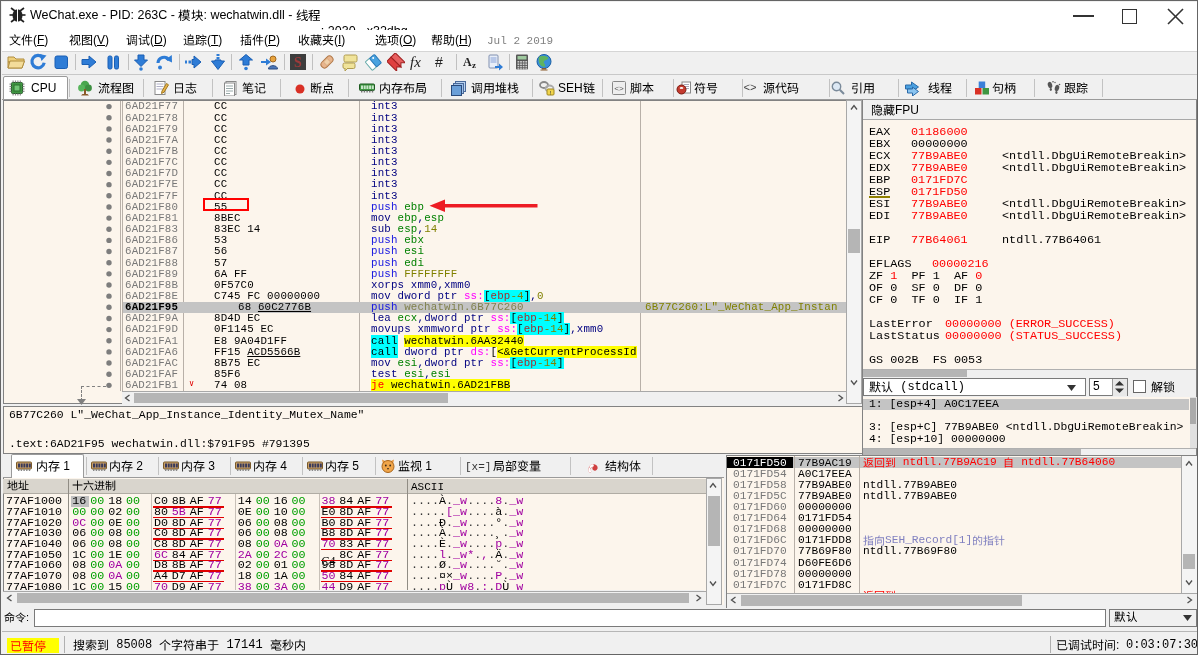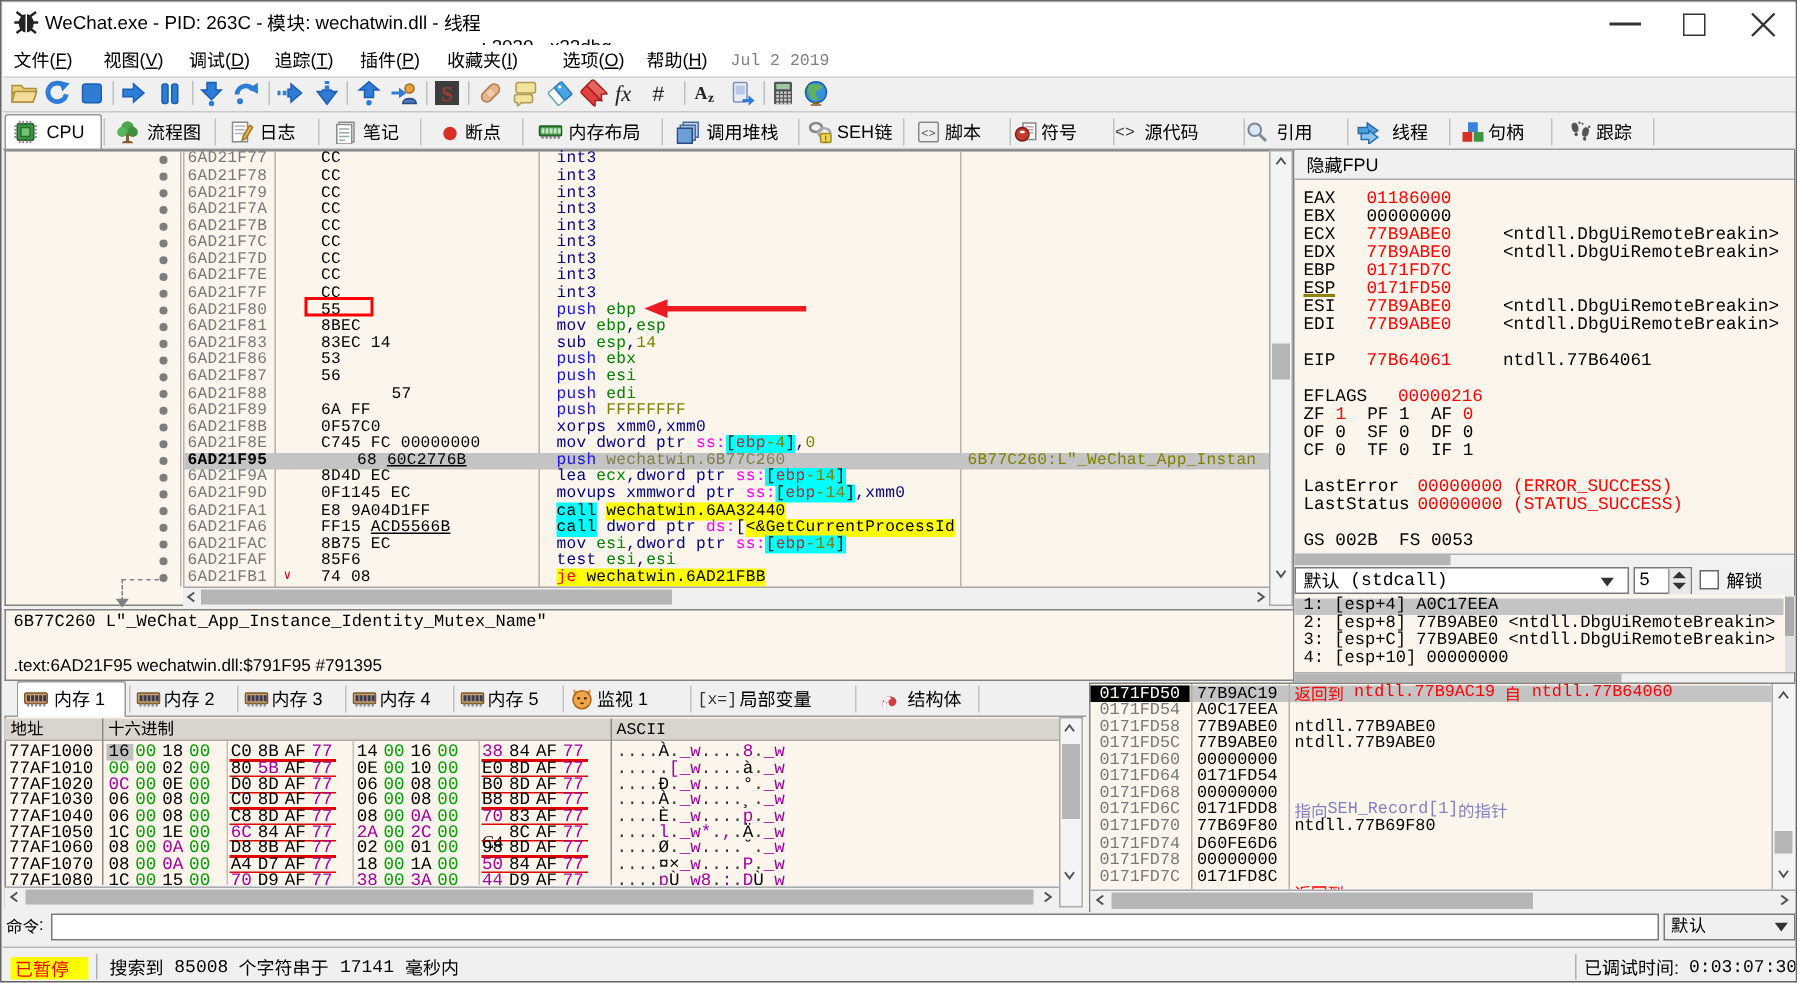--- a/index.html
+++ b/index.html
@@ -462,21 +462,21 @@
     <div class="abs" style="left:124px;top:223.05px;font-family:'Liberation Mono',monospace;font-size:10.8px;line-height:11.15px;letter-spacing:0.16px;"><span style="color:#787878;">6AD21F83</span></div>
     <div class="abs" style="left:213px;top:223.05px;font-family:'Liberation Mono',monospace;font-size:10.8px;line-height:11.15px;letter-spacing:0.16px;"><span style="color:#000;">83EC 14</span></div>
     <div class="abs" style="left:370px;top:223.05px;font-family:'Liberation Mono',monospace;font-size:10.8px;line-height:11.15px;letter-spacing:0.16px;"><span style="color:#000080;text-align:center;">sub </span><span style="color:#008000;">esp</span><span style="color:#000080;">,</span><span style="color:#808000;">14</span></div>
     <div class="abs" style="left:124px;top:234.2px;font-family:'Liberation Mono',monospace;font-size:10.8px;line-height:11.15px;letter-spacing:0.16px;"><span style="color:#787878;">6AD21F86</span></div>
     <div class="abs" style="left:213px;top:234.2px;font-family:'Liberation Mono',monospace;font-size:10.8px;line-height:11.15px;letter-spacing:0.16px;"><span style="color:#000;">53</span></div>
     <div class="abs" style="left:370px;top:234.2px;font-family:'Liberation Mono',monospace;font-size:10.8px;line-height:11.15px;letter-spacing:0.16px;"><span style="color:#1515e0;">push </span><span style="color:#008000;">ebx</span></div>
     <div class="abs" style="left:124px;top:245.35px;font-family:'Liberation Mono',monospace;font-size:10.8px;line-height:11.15px;letter-spacing:0.16px;"><span style="color:#787878;">6AD21F87</span></div>
     <div class="abs" style="left:213px;top:245.35px;font-family:'Liberation Mono',monospace;font-size:10.8px;line-height:11.15px;letter-spacing:0.16px;"><span style="color:#000;">56</span></div>
     <div class="abs" style="left:370px;top:245.35px;font-family:'Liberation Mono',monospace;font-size:10.8px;line-height:11.15px;letter-spacing:0.16px;"><span style="color:#1515e0;">push </span><span style="color:#008000;">esi</span></div>
     <div class="abs" style="left:124px;top:256.5px;font-family:'Liberation Mono',monospace;font-size:10.8px;line-height:11.15px;letter-spacing:0.16px;"><span style="color:#787878;">6AD21F88</span></div>
-    <div class="abs" style="left:213px;top:256.5px;font-family:'Liberation Mono',monospace;font-size:10.8px;line-height:11.15px;letter-spacing:0.16px;"><span style="color:#000;margin-left:47px;">57</span></div>
+    <div class="abs" style="left:213px;top:256.5px;font-family:'Liberation Mono',monospace;font-size:10.8px;line-height:11.15px;letter-spacing:0.16px;"><span style="color:#000;">57</span></div>
     <div class="abs" style="left:370px;top:256.5px;font-family:'Liberation Mono',monospace;font-size:10.8px;line-height:11.15px;letter-spacing:0.16px;"><span style="color:#1515e0;">push </span><span style="color:#008000;">edi</span></div>
     <div class="abs" style="left:124px;top:267.65px;font-family:'Liberation Mono',monospace;font-size:10.8px;line-height:11.15px;letter-spacing:0.16px;"><span style="color:#787878;">6AD21F89</span></div>
     <div class="abs" style="left:213px;top:267.65px;font-family:'Liberation Mono',monospace;font-size:10.8px;line-height:11.15px;letter-spacing:0.16px;"><span style="color:#000;">6A FF</span></div>
     <div class="abs" style="left:370px;top:267.65px;font-family:'Liberation Mono',monospace;font-size:10.8px;line-height:11.15px;letter-spacing:0.16px;"><span style="color:#1515e0;">push </span><span style="color:#808000;">FFFFFFFF</span></div>
     <div class="abs" style="left:124px;top:278.8px;font-family:'Liberation Mono',monospace;font-size:10.8px;line-height:11.15px;letter-spacing:0.16px;"><span style="color:#787878;">6AD21F8B</span></div>
     <div class="abs" style="left:213px;top:278.8px;font-family:'Liberation Mono',monospace;font-size:10.8px;line-height:11.15px;letter-spacing:0.16px;"><span style="color:#000;">0F57C0</span></div>
     <div class="abs" style="left:370px;top:278.8px;font-family:'Liberation Mono',monospace;font-size:10.8px;line-height:11.15px;letter-spacing:0.16px;"><span style="color:#000080;">xorps </span><span style="color:#000080;">xmm0</span><span style="color:#000080;">,</span><span style="color:#000080;">xmm0</span></div>
     <div class="abs" style="left:124px;top:289.95px;font-family:'Liberation Mono',monospace;font-size:10.8px;line-height:11.15px;letter-spacing:0.16px;"><span style="color:#787878;">6AD21F8E</span></div>
     <div class="abs" style="left:213px;top:289.95px;font-family:'Liberation Mono',monospace;font-size:10.8px;line-height:11.15px;letter-spacing:0.16px;"><span style="color:#000;">C745 FC 00000000</span></div>
     <div class="abs" style="left:370px;top:289.95px;font-family:'Liberation Mono',monospace;font-size:10.8px;line-height:11.15px;letter-spacing:0.16px;"><span style="color:#000080;">mov dword ptr </span><span style="color:#ff00ff;">ss:</span><span style="color:#000;background:#00ffff;">[</span><span style="color:#a03030;background:#00ffff;">ebp</span><span style="color:#808000;background:#00ffff;">-4</span><span style="color:#000;background:#00ffff;">]</span><span style="color:#000080;">,</span><span style="color:#808000;">0</span></div>
@@ -555,21 +555,21 @@
     <div class="abs" style="left:845px;top:99px;width:16px;height:304px;background:#f4f4f4;border:1px solid #a8a8a8"></div>
     <div class="abs" style="left:847px;top:228px;width:12px;height:24px;background:#b5b5b5"></div>
     <svg class="abs" style="left:849px;top:103px" width="8" height="7" viewBox="0 0 8 7">
       <path d="M1 5.5 L4 1.5 L7 5.5" stroke="#505050" stroke-width="1.3" fill="none"></path>
     </svg>
     <svg class="abs" style="left:849px;top:378px" width="8" height="7" viewBox="0 0 8 7">
       <path d="M1 1.5 L4 5.5 L7 1.5" stroke="#505050" stroke-width="1.3" fill="none"></path>
     </svg>
     <div class="abs" style="left:2px;top:405px;width:859px;height:48px;background:#fcf5ec;border:1px solid #828282;border-right:none"></div>
     <div class="abs" style="left:8px;top:407.5px;font-family:'Liberation Mono',monospace;font-size:11.4px;line-height:12px;">6B77C260 L"_WeChat_App_Instance_Identity_Mutex_Name"</div>
-    <div class="abs" style="left:8px;top:436.5px;font-family:Liberation Sans, sans-serif;font-size:11.4px;line-height:12px;text-align:right;">.text:6AD21F95 wechatwin.dll:$791F95 #791395</div>
+    <div class="abs" style="left:8px;top:436.5px;font-family:Liberation Mono, monospace;font-size:11.4px;line-height:12px;text-align:right;">.text:6AD21F95 wechatwin.dll:$791F95 #791395</div>
     <div class="abs" style="left:861px;top:99px;width:335px;height:356px;background:#fcf5ec;border:1px solid #828282"></div>
     <div class="abs" style="left:862px;top:99px;width:333px;height:20px;background:#f0f0f0;border-bottom:1px solid #a8a8a8"></div>
     <div style="position:absolute;left:870px;top:103px;white-space:pre;font-size:0;"><svg style="vertical-align:top" width="12" height="12" viewBox="0 0 100 100">
         <path transform="translate(0,88)" fill="#000" d="M48 -17V-2C48 5 50 7 59 7C60 7 72 7 73 7C80 7 82 5 83 -5C81 -6 78 -7 77 -8C76 0 76 1 73 1C70 1 61 1 59 1C55 1 55 0 55 -2V-17ZM39 -17C37 -11 34 -3 31 1L37 5C40 0 43 -9 45 -15ZM54 -21C60 -17 67 -11 70 -8L75 -12C71 -16 64 -21 59 -25ZM79 -16C83 -10 88 -2 90 4L96 1C94 -4 89 -12 85 -18ZM54 -83C51 -76 44 -68 36 -62C37 -61 40 -58 41 -57L41 -57V-54H83V-46H43V-40H83V-31H40V-25H90V-60H72C76 -64 80 -69 83 -73L78 -76L77 -76H57C59 -78 60 -80 61 -82ZM44 -60C47 -63 50 -66 53 -70H73C70 -66 67 -62 65 -60ZM8 -80V8H15V-73H28C26 -66 23 -57 20 -50C27 -42 29 -35 29 -30C29 -27 29 -24 27 -23C26 -22 25 -22 24 -22C22 -22 20 -22 18 -22C19 -20 20 -17 20 -16C22 -15 25 -16 27 -16C29 -16 31 -16 32 -18C35 -19 36 -24 36 -29C36 -35 34 -42 27 -51C30 -59 34 -69 37 -77L32 -80L31 -80Z"></path>
       </svg><svg style="vertical-align:top" width="12" height="12" viewBox="0 0 100 100">
         <path transform="translate(0,88)" fill="#000" d="M83 -47C82 -38 79 -30 76 -23C75 -31 74 -41 73 -53H95V-60H89L91 -62C90 -64 85 -68 82 -70L77 -66C80 -64 83 -62 85 -60H73L73 -66H70V-71H94V-77H70V-84H62V-77H37V-84H30V-77H6V-71H30V-64H37V-71H62V-63H66L66 -60H23V-42H14V-59H9V-33H14V-36H23V-32V-28H4V-21H10V-17C10 -11 9 -2 3 5C5 6 7 7 8 8C14 1 15 -10 15 -17V-21H22C22 -12 20 -3 16 5C18 6 21 7 22 8C28 -3 29 -20 29 -32V-53H66C67 -37 69 -24 71 -14C69 -11 67 -8 65 -6V-9H54V-16H64V-35H54V-42H64V-47H34V2H40V-4H63C60 -1 57 2 54 4C56 5 59 7 60 8C65 4 70 -1 74 -6C77 3 82 8 87 8C93 8 96 6 97 -8C95 -8 93 -10 91 -11C91 -1 90 1 88 2C84 2 81 -3 78 -13C84 -22 88 -33 90 -46ZM48 -9H40V-16H48ZM48 -35H40V-42H48ZM40 -30H58V-21H40Z"></path>
       </svg><span style="display:inline-block;vertical-align:top;font:12px 'Liberation Sans';line-height:12px">FPU</span></div>
     <div class="abs" style="left:868px;top:125px;white-space:pre;font-family:'Liberation Mono',monospace;font-size:11.8px;line-height:12px;">EAX</div>
     <div class="abs" style="left:910px;top:125px;white-space:pre;font-family:'Liberation Mono',monospace;font-size:11.8px;line-height:12px;"><span style="color:#f00">01186000</span></div>
     <div class="abs" style="left:868px;top:137px;white-space:pre;font-family:'Liberation Mono',monospace;font-size:11.8px;line-height:12px;">EBX</div>
@@ -625,21 +625,20 @@
     </svg>
     <div class="abs" style="left:1132px;top:379px;width:13px;height:13px;background:#fff;border:1px solid #666"></div>
     <div style="position:absolute;left:1150px;top:380px;white-space:pre;font-size:0;"><svg style="vertical-align:top" width="12" height="12" viewBox="0 0 100 100">
         <path transform="translate(0,88)" fill="#000" d="M26 -53V-41H17V-53ZM32 -53H41V-41H32ZM16 -59C18 -62 20 -65 21 -69H34C33 -66 31 -62 30 -59ZM19 -84C16 -72 10 -60 3 -52C5 -51 8 -49 9 -48L11 -50V-32C11 -21 10 -6 3 5C5 6 8 7 9 8C13 2 15 -7 16 -16H26V3H32V-16H41V-1C41 0 40 1 39 1C38 1 36 1 32 1C33 2 34 5 34 7C39 7 42 7 44 6C46 5 47 3 47 0V-59H36C39 -63 41 -68 43 -72L38 -75L37 -75H23C24 -78 25 -80 26 -83ZM26 -35V-22H17C17 -25 17 -29 17 -32V-35ZM32 -35H41V-22H32ZM58 -46C57 -38 54 -29 49 -24C51 -23 54 -21 55 -20C57 -23 59 -26 60 -30H71V-18H51V-11H71V8H78V-11H96V-18H78V-30H93V-37H78V-46H71V-37H63C64 -39 64 -42 65 -45ZM51 -79V-73H65C63 -63 59 -55 49 -50C50 -49 52 -47 53 -45C65 -51 70 -61 72 -73H86C86 -61 85 -56 84 -55C83 -54 82 -54 81 -54C79 -54 76 -54 72 -54C73 -53 73 -50 74 -48C78 -48 82 -48 84 -48C86 -48 88 -49 89 -51C92 -53 92 -59 93 -76C93 -77 93 -79 93 -79Z"></path>
       </svg><svg style="vertical-align:top" width="12" height="12" viewBox="0 0 100 100">
         <path transform="translate(0,88)" fill="#000" d="M64 -45V-28C64 -18 62 -5 37 2C39 4 41 7 42 8C68 -1 71 -15 71 -27V-45ZM67 -6C76 -2 86 4 92 8L96 3C91 -1 80 -7 72 -10ZM44 -78C48 -72 52 -65 54 -60L60 -63C58 -68 54 -75 50 -80ZM86 -80C84 -75 79 -67 76 -62L82 -60C85 -65 89 -72 92 -78ZM18 -84C15 -74 9 -65 3 -60C4 -58 6 -54 7 -53C11 -56 14 -61 17 -66H42V-72H21C22 -76 23 -79 24 -82ZM7 -34V-28H20V-8C20 -3 16 1 14 2C15 4 18 6 19 7C20 6 23 4 41 -6C40 -8 40 -10 40 -12L27 -6V-28H41V-34H27V-48H39V-55H11V-48H20V-34ZM64 -85V-57H46V-10H53V-50H83V-11H90V-57H71V-85Z"></path>
       </svg></div>
     <div class="abs" style="left:862px;top:396px;width:333px;height:51px;background:#fcf5ec"></div>
     <div class="abs" style="left:862px;top:397.5px;width:326px;height:11.5px;background:#c4c4c4"></div>
     <div class="abs" style="left:868px;top:398.2px;font-family:'Liberation Mono',monospace;font-size:11.4px;line-height:11.5px;">1: [esp+4] A0C17EEA</div>
-    <div class="abs" style="left:868px;top:409.7px;font-family:'Liberation Mono',monospace;font-size:11.4px;line-height:11.5px;">2: [esp+8] 77B9ABE0 &lt;ntdll.DbgUiRemoteBreakin&gt;</div>
     <div class="abs" style="left:868px;top:421.2px;font-family:'Liberation Mono',monospace;font-size:11.4px;line-height:11.5px;">3: [esp+C] 77B9ABE0 &lt;ntdll.DbgUiRemoteBreakin&gt;</div>
     <div class="abs" style="left:868px;top:432.7px;font-family:'Liberation Mono',monospace;font-size:11.4px;line-height:11.5px;">4: [esp+10] 00000000</div>
     <div class="abs" style="left:1188.5px;top:396px;width:7px;height:51px;background:#e0e0e0"></div>
     <div class="abs" style="left:1189px;top:397px;width:6px;height:26px;background:#aaa"></div>
     <div class="abs" style="left:862px;top:447px;width:333px;height:8px;background:#f0f0f0;border-top:1px solid #b0b0b0"></div>
     <div class="abs" style="left:862px;top:448px;width:218px;height:7px;background:#b5b5b5"></div>
     <div class="abs" style="left:2px;top:453px;width:721px;height:24px;background:#f0f0f0;border-bottom:1px solid #9a9a9a"></div>
     <div class="abs" style="left:10px;top:453px;width:73px;height:24px;background:#fff;border:1px solid #9a9a9a;border-bottom:none;border-radius:2px 2px 0 0"></div>
     <svg class="abs" style="left:15px;top:457px" width="16" height="16" viewBox="0 0 16 16">
       <rect x="0.5" y="4" width="15" height="7" rx="1" fill="#caa26a" stroke="#7a5a2a"></rect>

